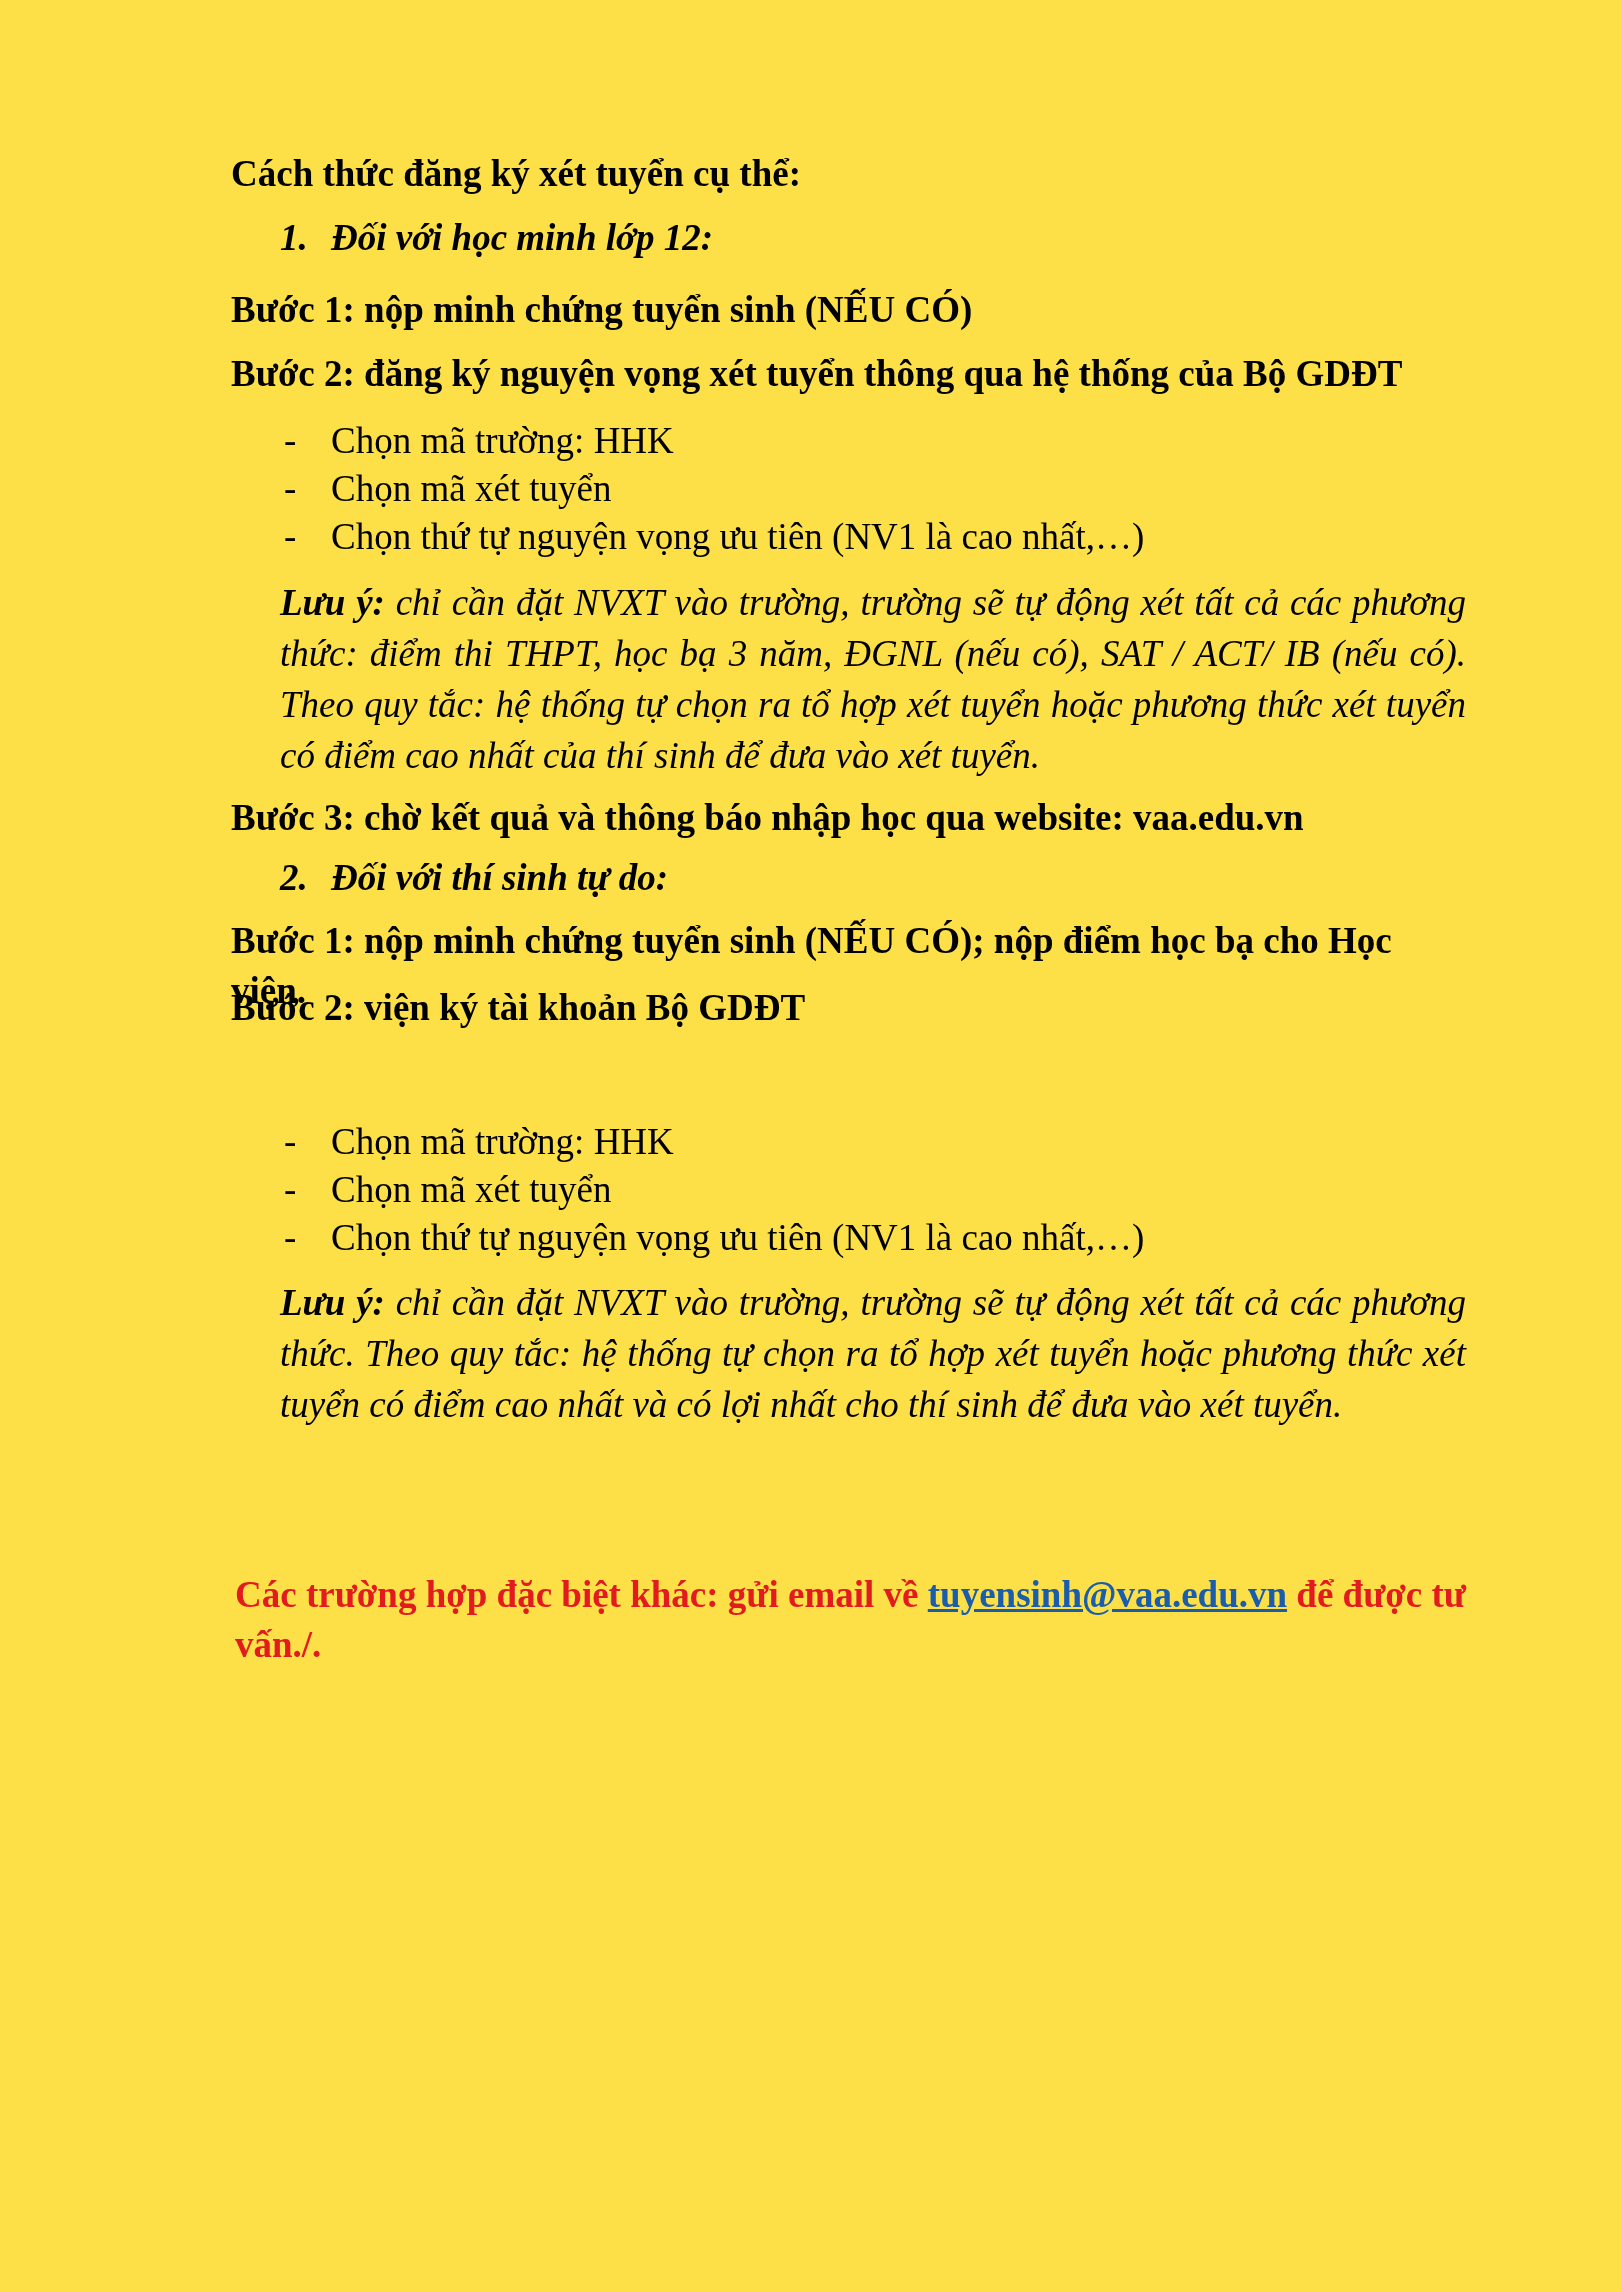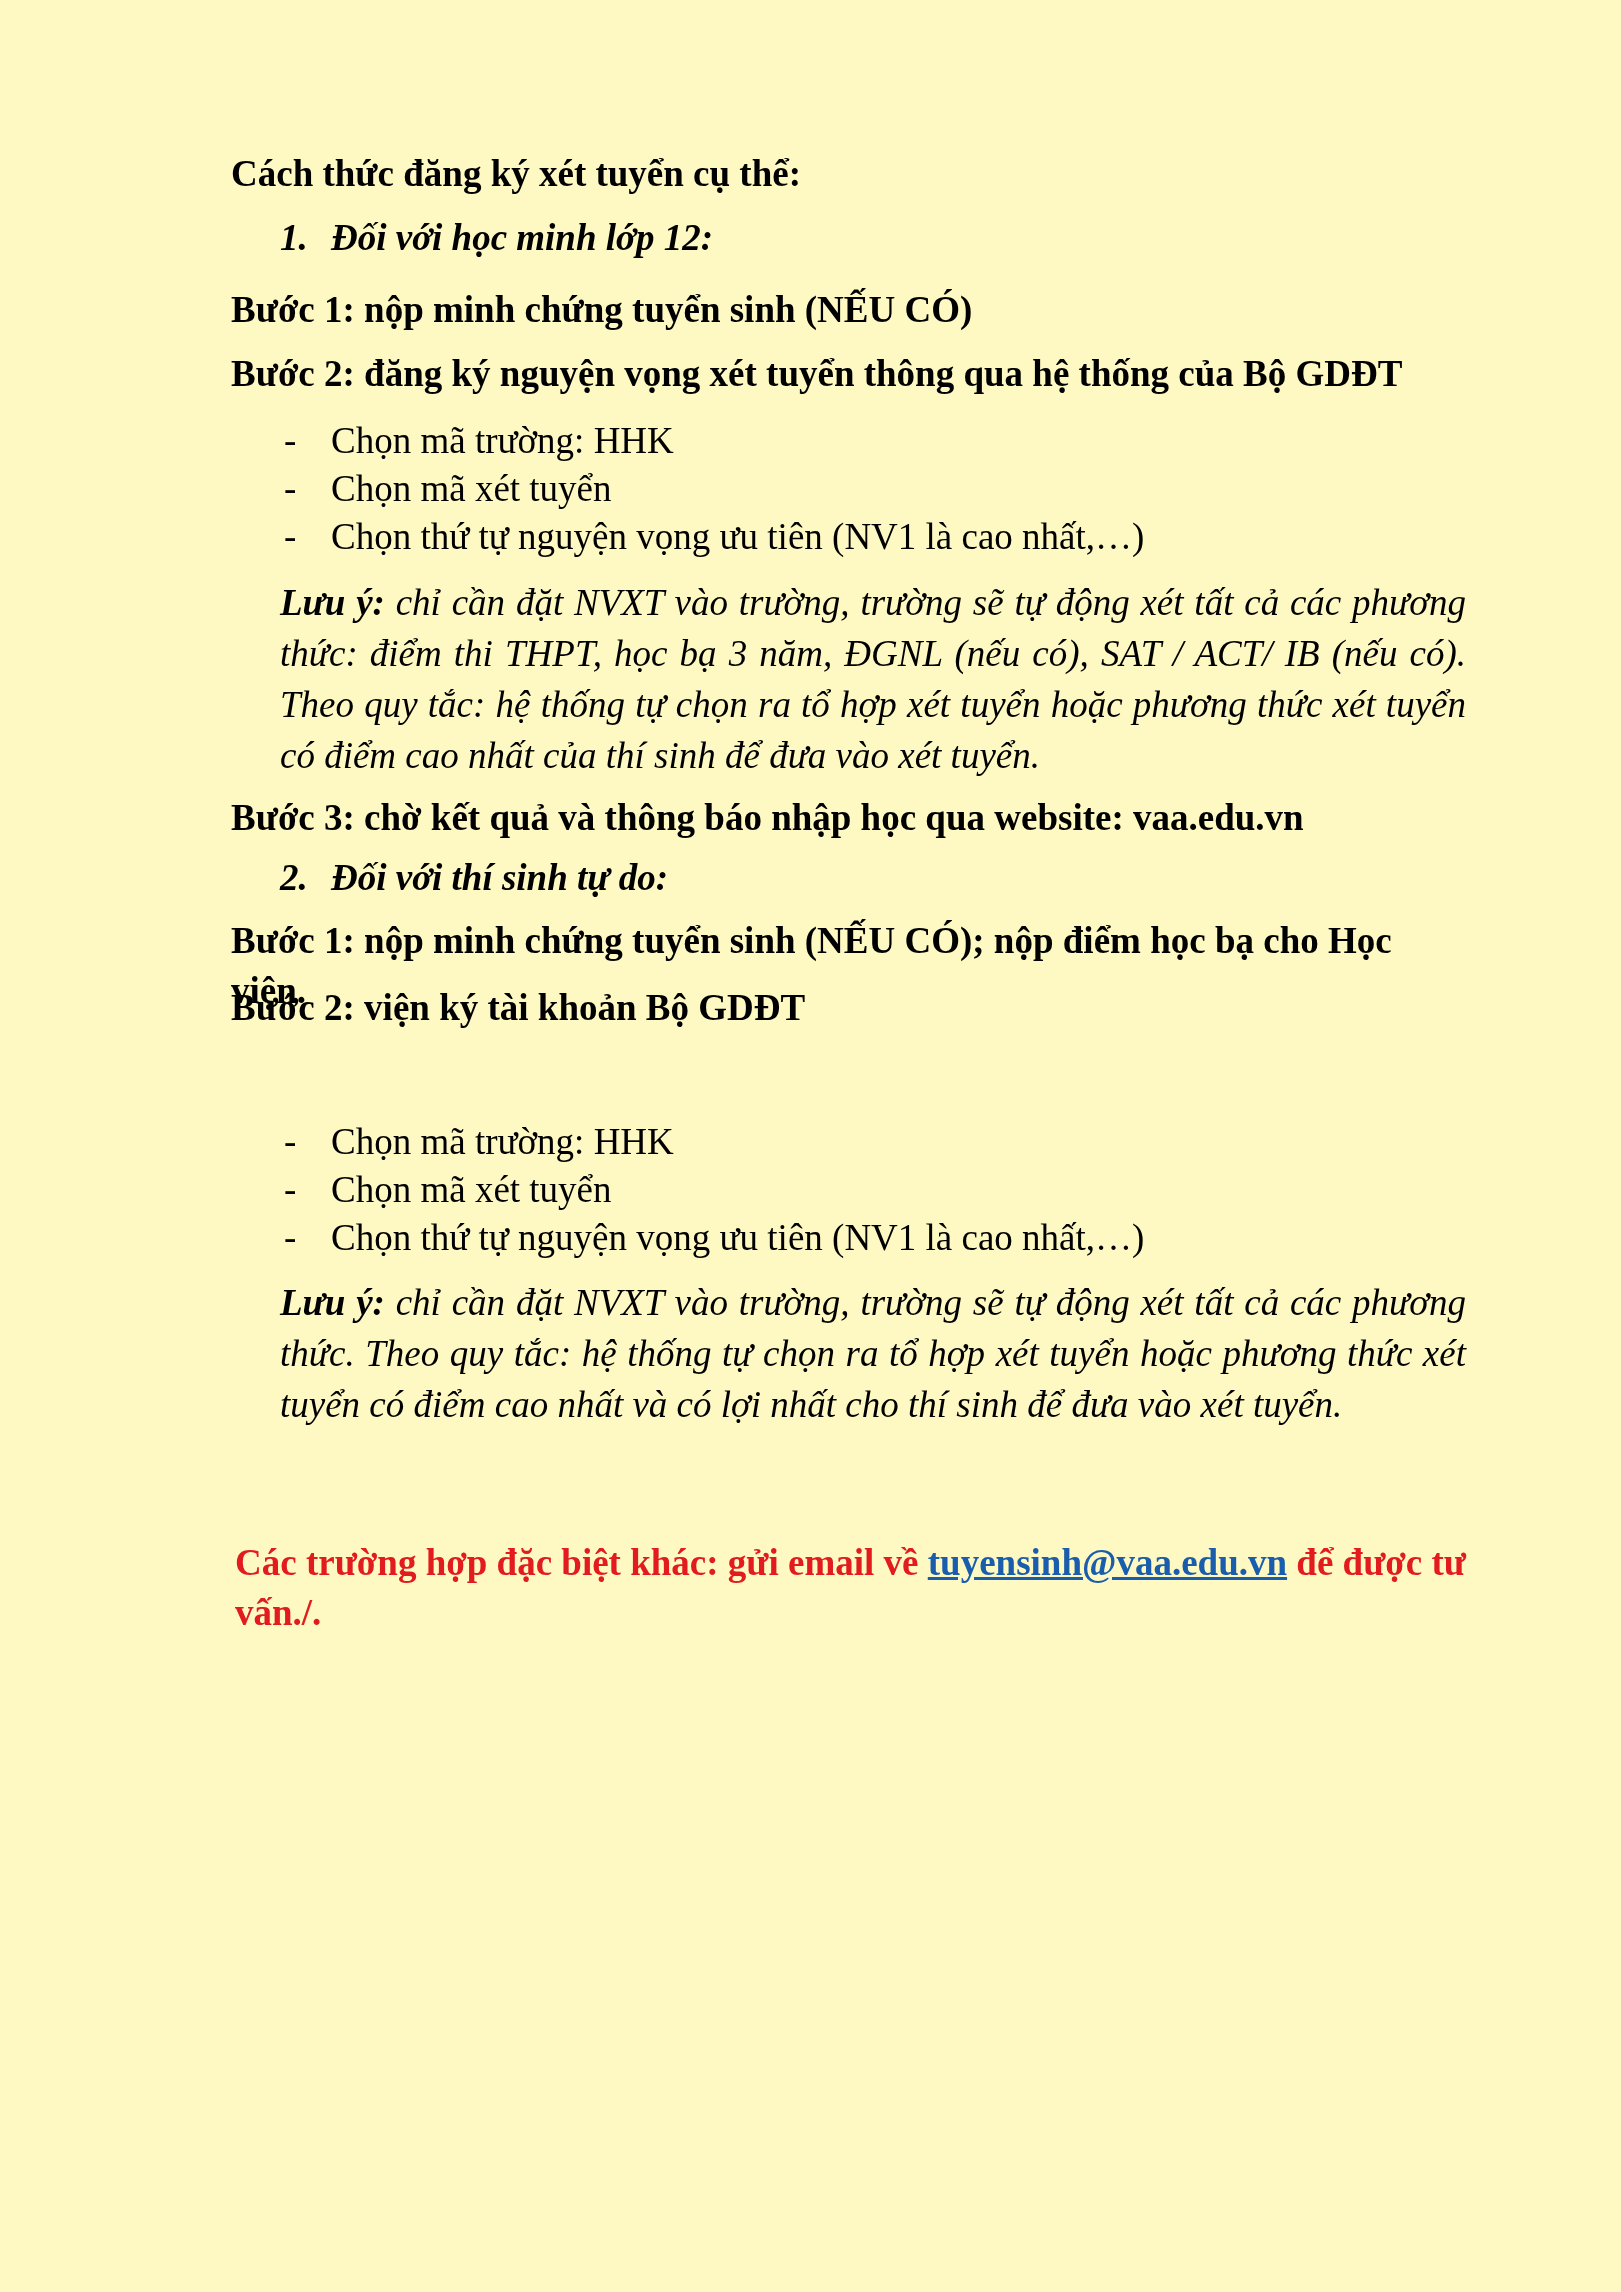--- a/index.html
+++ b/index.html
@@ -30,26 +30,26 @@
   .s1-bullets{top:417px;}
   .s1-note{top:577px;}
   .s1-step3{top:793px;}
   .s2-title{top:853px;}
   .s2-step1{top:916px;}
   .s2-step2{top:983px;}
   .s2-step3{top:1046px;}
   .s2-bullets{top:1118px;}
   .s2-note{top:1277px;}
   .s2-step4{top:1440px;}
-  .footer-note{top:1538px;}
+  .footer-note{top:1570px;}
 </style>
 </head>
 <body>
 
-<div class="page" style="background: #fef9c3; color: rgb(0, 0, 0);">
+<div class="page" style="background: #fde047; color: rgb(0, 0, 0);">
 
   <div class="blk heading">Cách thức đăng ký xét tuyển cụ thể:</div>
 
   <div class="blk numbered s1-title">
     <span class="num">1.</span><span>Đối với học minh lớp 12:</span>
   </div>
 
   <div class="blk step s1-step1">Bước 1: nộp minh chứng tuyển sinh (NẾU CÓ)</div>
 
   <div class="blk step s1-step2">Bước 2: đăng ký nguyện vọng xét tuyển thông qua hệ thống của Bộ GDĐT</div>

